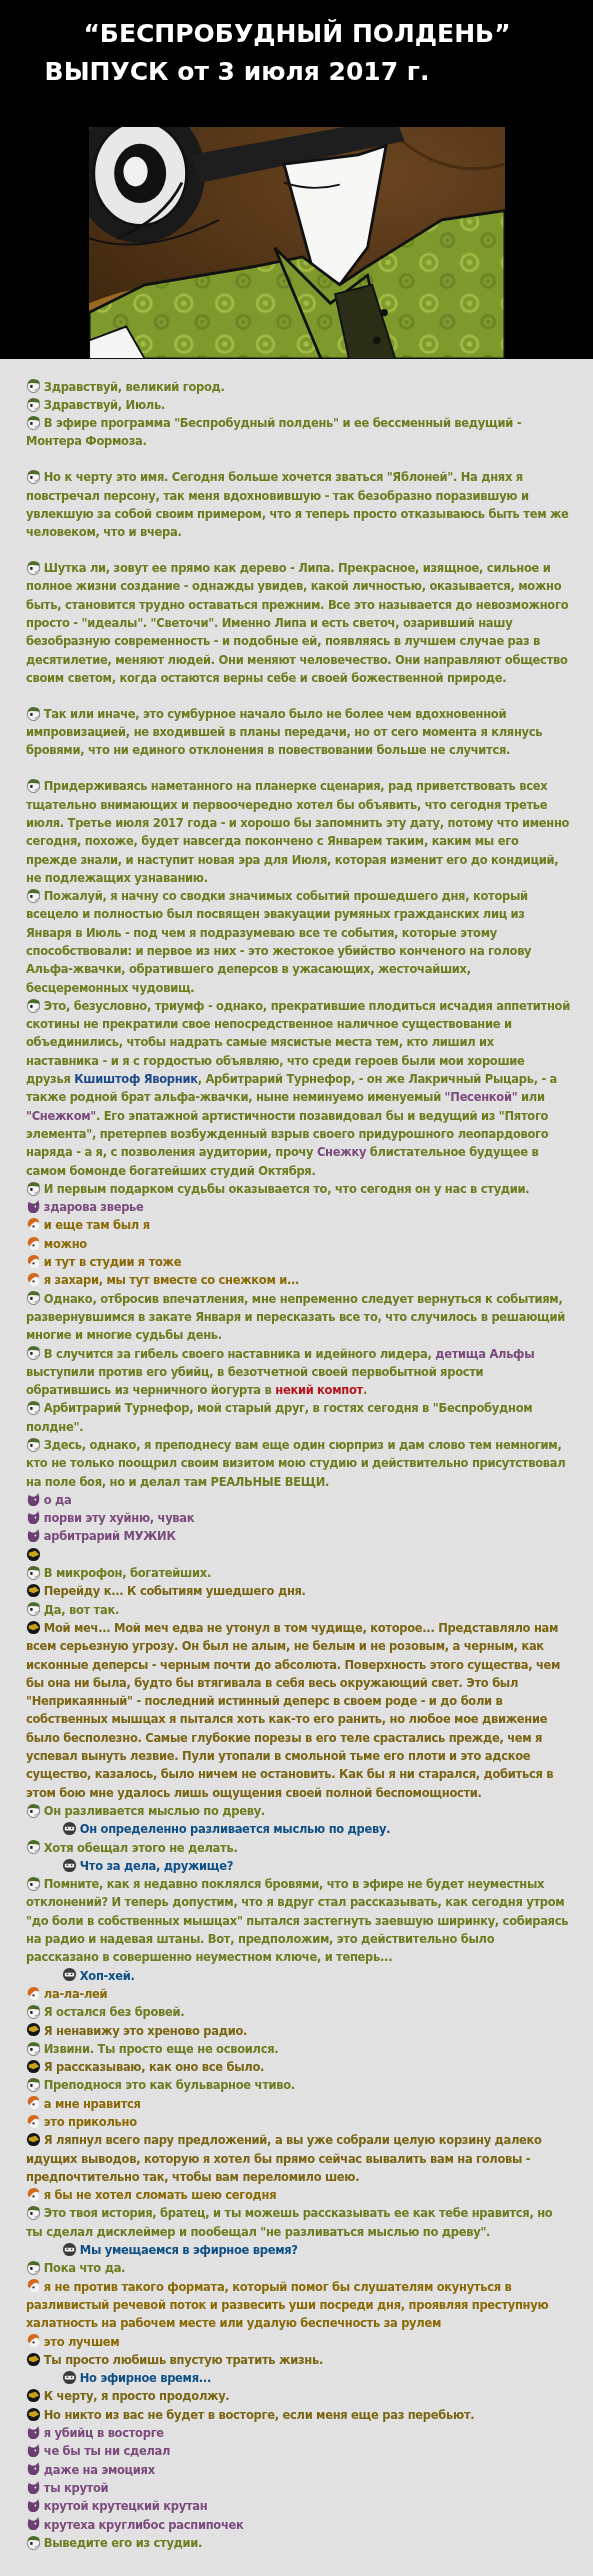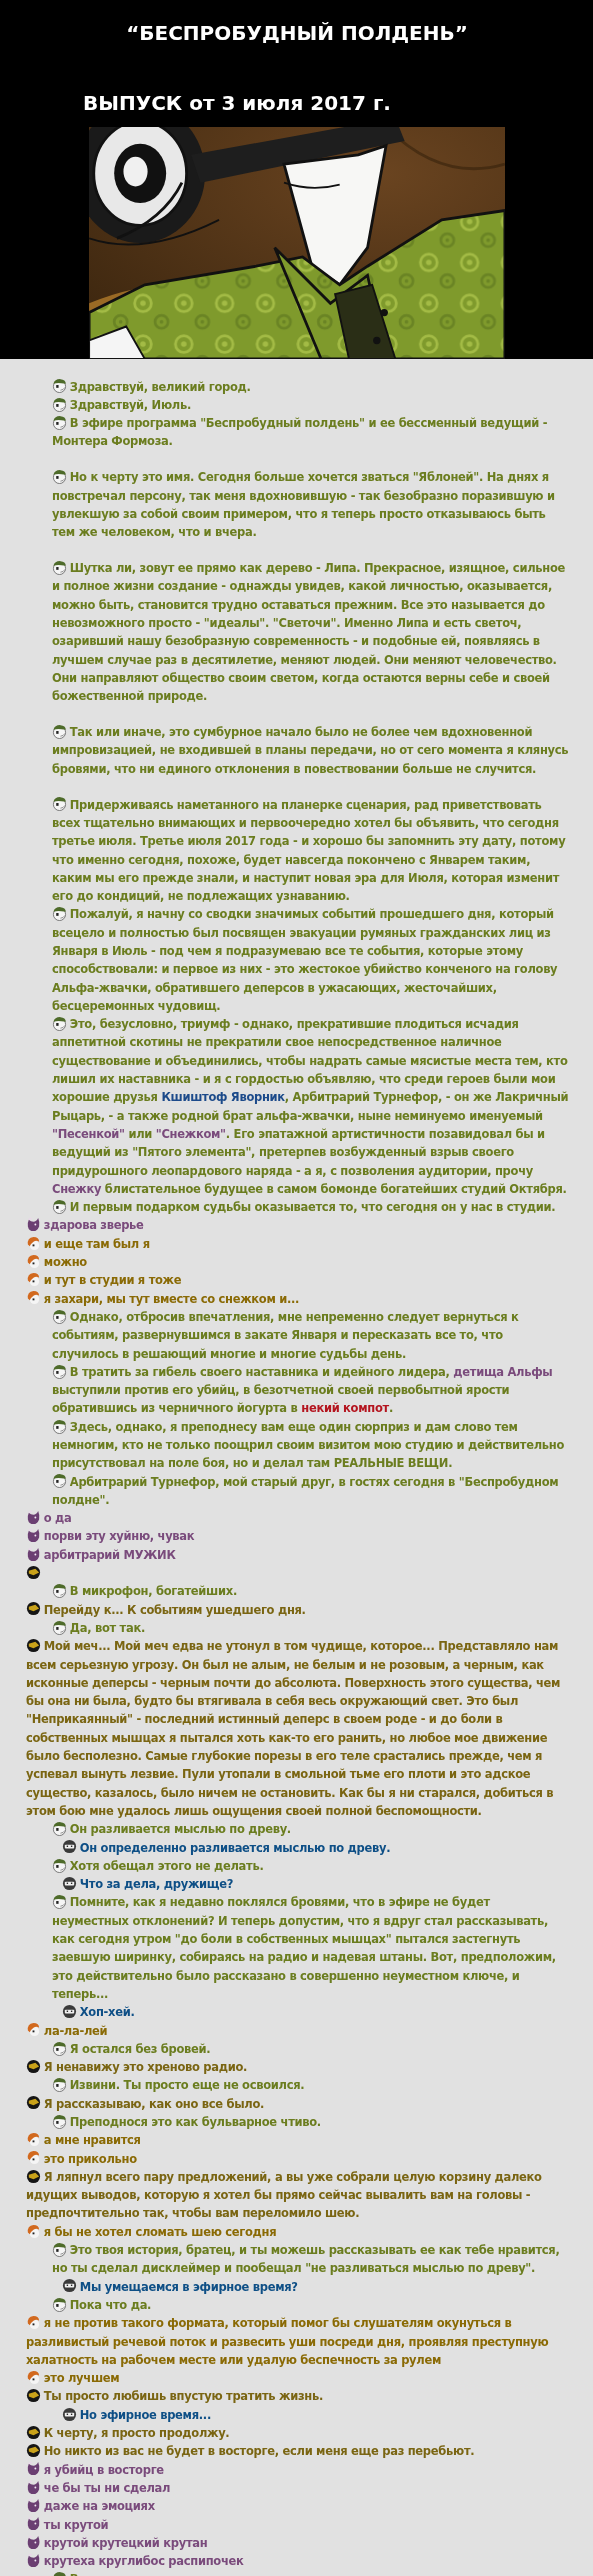--- a/index.html
+++ b/index.html
@@ -1,28 +1,28 @@
 <!DOCTYPE html>
 <html style="font-size:15px"><head>
 <meta charset="utf-8">
 <style>
   html,body{margin:0;padding:0;}
   body{width:594px;background:#000;font-family:"DejaVu Sans","Liberation Sans",sans-serif;}
   .header{background:#000;width:594px;height:127px;position:relative;}
-  .title{color:#fff;font-weight:bold;text-align:center;font-family:"DejaVu Sans",sans-serif;font-size:20px;line-height:31px;letter-spacing:0px;}
+  .title{color:#fff;font-weight:bold;text-align:center;font-family:"DejaVu Sans",sans-serif;font-size:25px;line-height:31px;letter-spacing:0px;}
   .title.l1{position:absolute;top:17.6px;left:0;width:594px;}
-  .title.l2{position:absolute;top:56px;left:0;width:474px;margin-top:32px;}
+  .title.l2{position:absolute;top:56px;left:0;width:474px;}
   .art{position:relative;width:416px;height:232px;margin-left:89px;overflow:hidden;background:#5a3a18;}
   .art-wrap{background:#000;height:232px;}
   .chat{background:#e1e1e1;width:594px;padding:18.6px 0 37px 0;box-sizing:border-box;}
   .msg{font-family:"DejaVu Sans","Liberation Sans",sans-serif;font-weight:bold;font-size:11.5px;line-height:18.3px;padding:0 24px 0 26px;letter-spacing:-0.3px;}
   .msg.gap{margin-top:17.6px;}
   .av{display:inline-block;width:15px;height:15px;vertical-align:-2.8px;margin-right:2.8px;position:relative;}
   .av svg{width:15px;height:15px;display:block;}
-  .c-host{color:#6b7d1f;margin-left:26px;}
+  .c-host{color:#6b7d1f;}
   .c-snow{color:#7a4b7c;}
   .c-zach{color:#8a6a05;}
   .c-arb{color:#7a6512;}
   .c-gray{color:#0e4f86;margin-left:36px;}
   .hl-blue{color:#1c4a8a;}
   .hl-purple{color:#7a4b7c;}
   .hl-red{color:#b4141e;text-align:center;}
 </style>
 </head>
 <body>
@@ -116,27 +116,27 @@
             <use href="#i-zach"></use>
           </svg></span><span>и тут в студии я тоже</span></div>
       <div class="msg c-zach"><span class="av"><svg viewBox="0 0 16 16" width="15" height="15">
             <use href="#i-zach"></use>
           </svg></span><span>я захари, мы тут вместе со снежком и...</span></div>
       <div class="msg c-host"><span class="av"><svg viewBox="0 0 16 16" width="15" height="15">
             <use href="#i-host"></use>
           </svg></span><span>Однако, отбросив впечатления, мне непременно следует вернуться к событиям, развернувшимся в закате Января и пересказать все то, что случилось в решающий многие и многие судьбы день.</span></div>
       <div class="msg c-host"><span class="av"><svg viewBox="0 0 16 16" width="15" height="15">
             <use href="#i-host"></use>
-          </svg></span><span>В тратить за гибель своего наставника и идейного лидера, </span><span class="hl-purple">детища Альфы</span><span> выступили против его убийц, в безотчетной своей первобытной ярости обратившись из черничного йогурта в </span><span class="hl-red">некий компот</span><span>.</span></div>
+          </svg></span><span>В случится за гибель своего наставника и идейного лидера, </span><span class="hl-purple">детища Альфы</span><span> выступили против его убийц, в безотчетной своей первобытной ярости обратившись из черничного йогурта в </span><span class="hl-red">некий компот</span><span>.</span></div>
+      <div class="msg c-host"><span class="av"><svg viewBox="0 0 16 16" width="15" height="15">
+            <use href="#i-host"></use>
+          </svg></span><span>Арбитрарий Турнефор, мой старый друг, в гостях сегодня в "Беспробудном полдне".</span></div>
       <div class="msg c-host"><span class="av"><svg viewBox="0 0 16 16" width="15" height="15">
             <use href="#i-host"></use>
           </svg></span><span>Здесь, однако, я преподнесу вам еще один сюрприз и дам слово тем немногим, кто не только поощрил своим визитом мою студию и действительно присутствовал на поле боя, но и делал там РЕАЛЬНЫЕ ВЕЩИ.</span></div>
-      <div class="msg c-host"><span class="av"><svg viewBox="0 0 16 16" width="15" height="15">
-            <use href="#i-host"></use>
-          </svg></span><span>Арбитрарий Турнефор, мой старый друг, в гостях сегодня в "Беспробудном полдне".</span></div>
       <div class="msg c-snow"><span class="av"><svg viewBox="0 0 16 16" width="15" height="15">
             <use href="#i-snow"></use>
           </svg></span><span>о да</span></div>
       <div class="msg c-snow"><span class="av"><svg viewBox="0 0 16 16" width="15" height="15">
             <use href="#i-snow"></use>
           </svg></span><span>порви эту хуйню, чувак</span></div>
       <div class="msg c-snow"><span class="av"><svg viewBox="0 0 16 16" width="15" height="15">
             <use href="#i-snow"></use>
           </svg></span><span>арбитрарий МУЖИК</span></div>
       <div class="msg c-arb"><span class="av"><svg viewBox="0 0 16 16" width="15" height="15">

